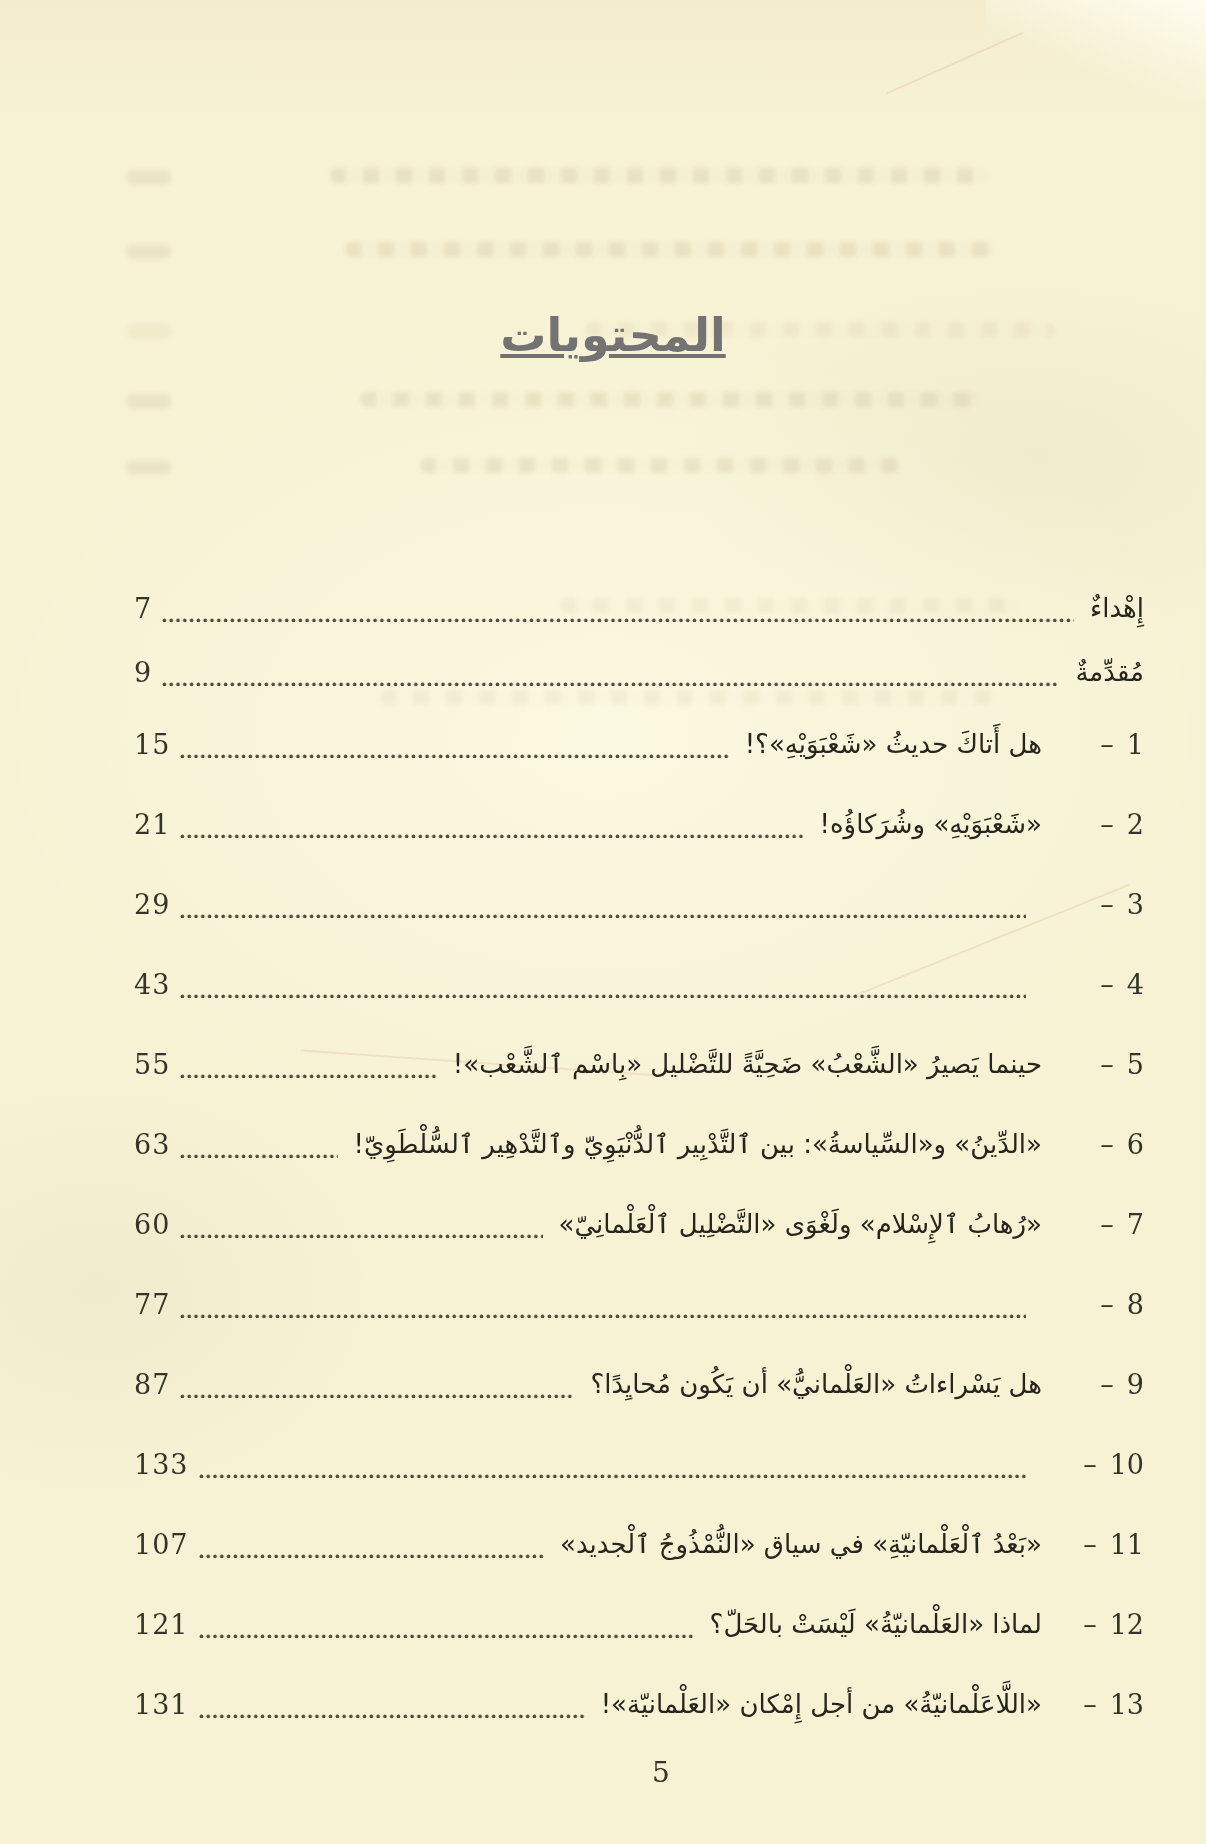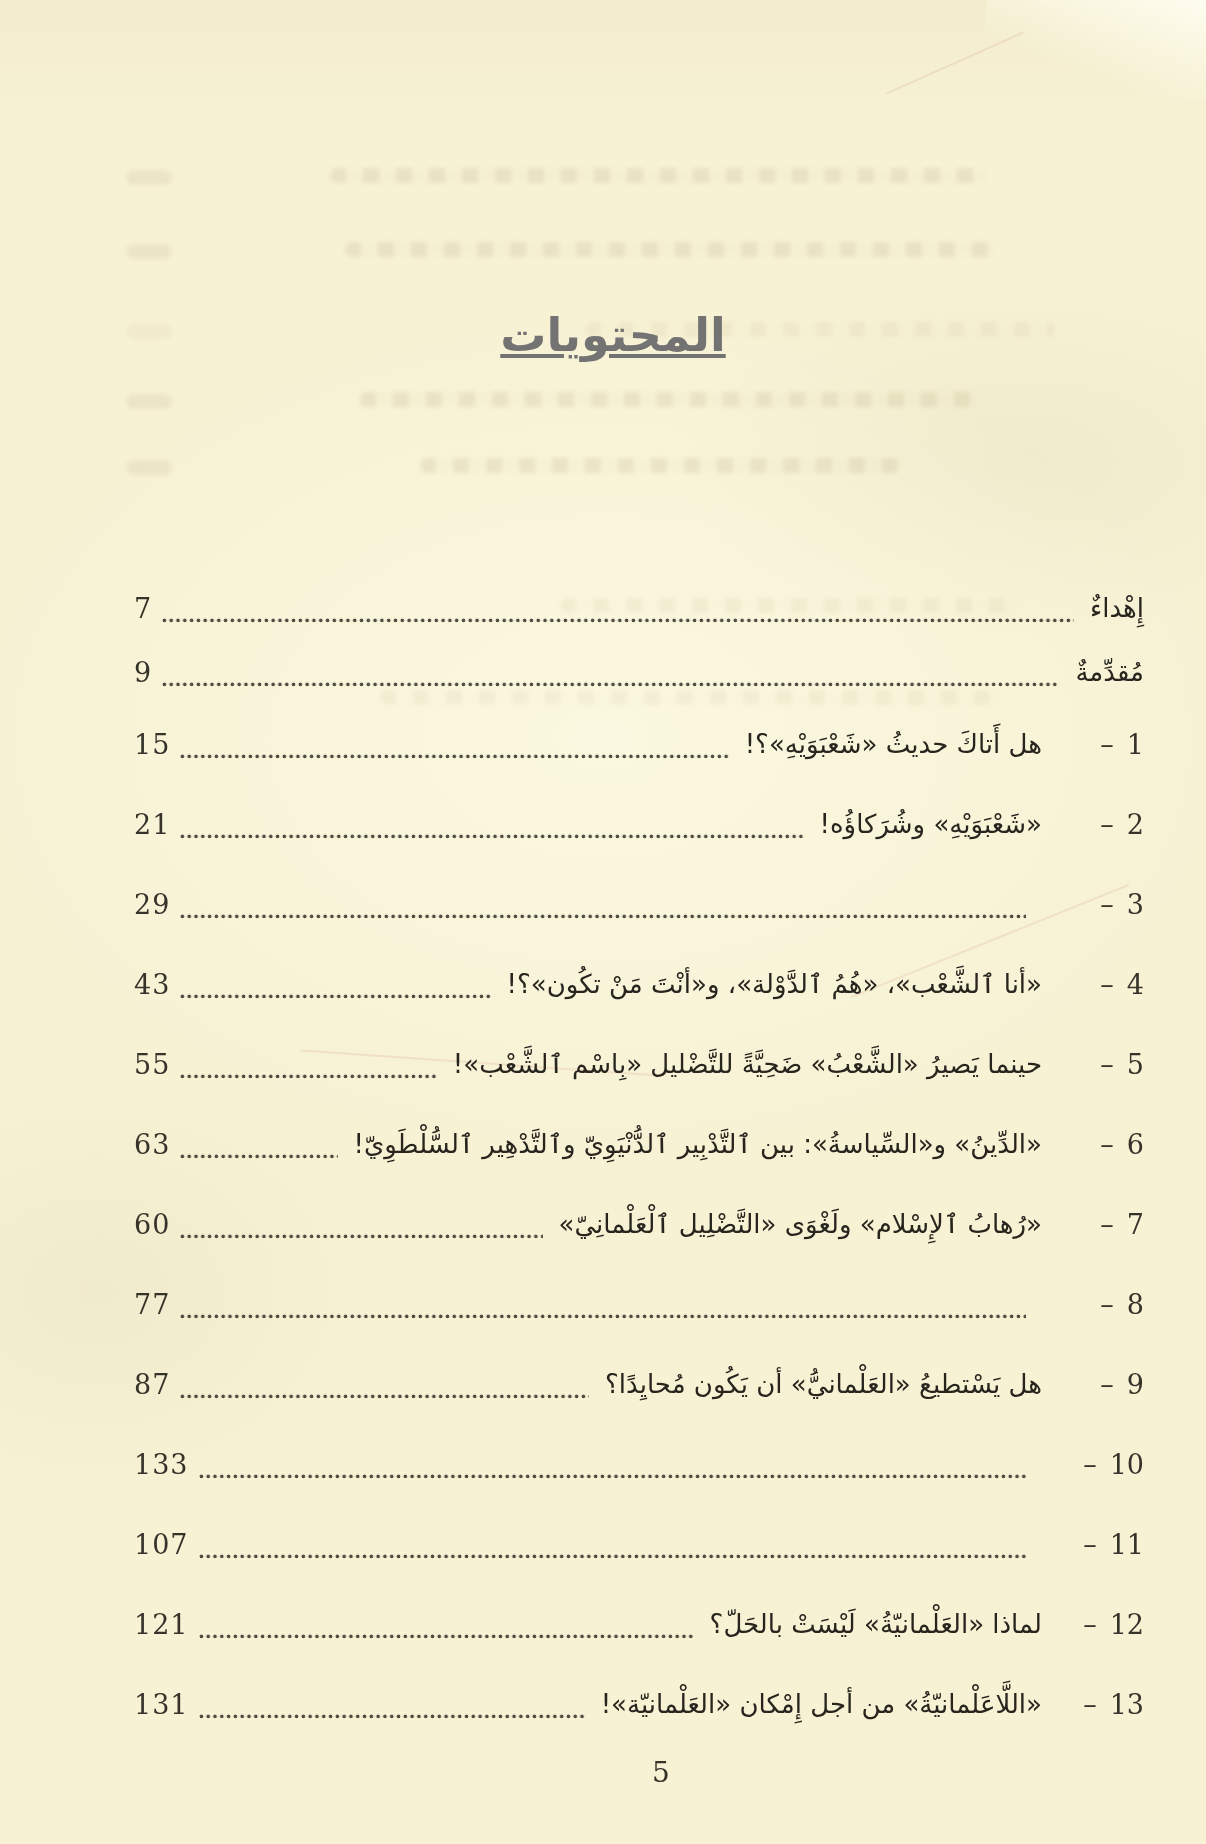--- a/index.html
+++ b/index.html
@@ -130,21 +130,20 @@
     <span class="dots"></span>
     <span class="marker">
         <span>–</span>
         <span>3</span>
       </span>
   </div>
 
   <div class="row">
     <span class="pagenum">43</span>
     <span class="dots"></span>
-    <span class="entry-title">«أنا ٱلشَّعْب»، «هُمُ ٱلدَّوْلة»، و«أنْتَ مَنْ تكُون»؟!</span>
     <span class="marker">
         <span>–</span>
         <span>4</span>
       </span>
   </div>
 
   <div class="row">
     <span class="pagenum">55</span>
     <span class="dots"></span>
     <span class="entry-title">حينما يَصيرُ «الشَّعْبُ» ضَحِيَّةً للتَّضْليل «بِاسْم ٱلشَّعْب»!</span>
@@ -179,39 +178,40 @@
     <span class="dots"></span>
     <span class="marker">
         <span>–</span>
         <span>8</span>
       </span>
   </div>
 
   <div class="row">
     <span class="pagenum">87</span>
     <span class="dots"></span>
-    <span class="entry-title">هل يَسْتطيعُ «العَلْمانيُّ» أن يَكُون مُحايِدًا؟</span>
+    <span class="entry-title">هل يَسْراءاتُ «العَلْمانيُّ» أن يَكُون مُحايِدًا؟</span>
     <span class="marker">
         <span>–</span>
         <span>9</span>
       </span>
   </div>
 
   <div class="row">
     <span class="pagenum">133</span>
     <span class="dots"></span>
     <span class="marker">
         <span>–</span>
         <span>10</span>
       </span>
   </div>
 
   <div class="row">
     <span class="pagenum">107</span>
     <span class="dots"></span>
+    <span class="entry-title">«بَعْدُ ٱلْعَلْمانيّةِ» في سياق «النُّمْذُوجُ ٱلْجديد»</span>
     <span class="marker">
         <span>–</span>
         <span>11</span>
       </span>
   </div>
 
   <div class="row">
     <span class="pagenum">121</span>
     <span class="dots"></span>
     <span class="entry-title">لماذا «العَلْمانيّةُ» لَيْسَتْ بالحَلّ؟</span>

